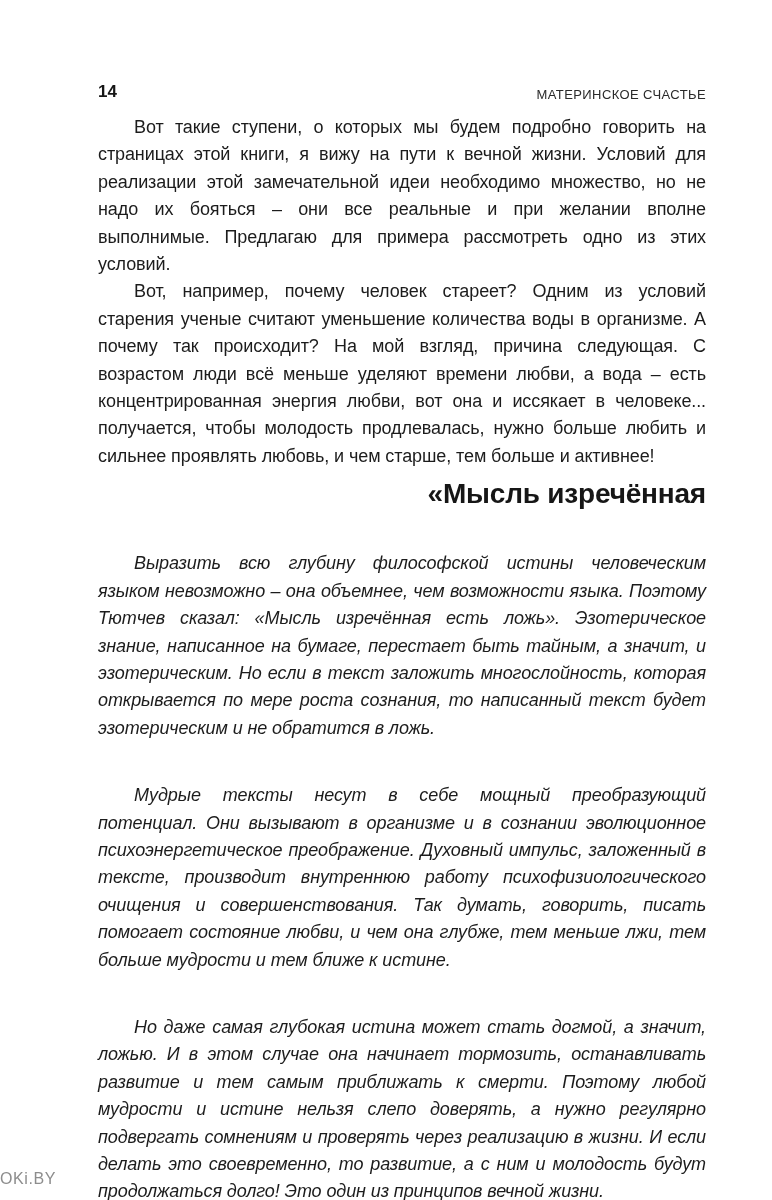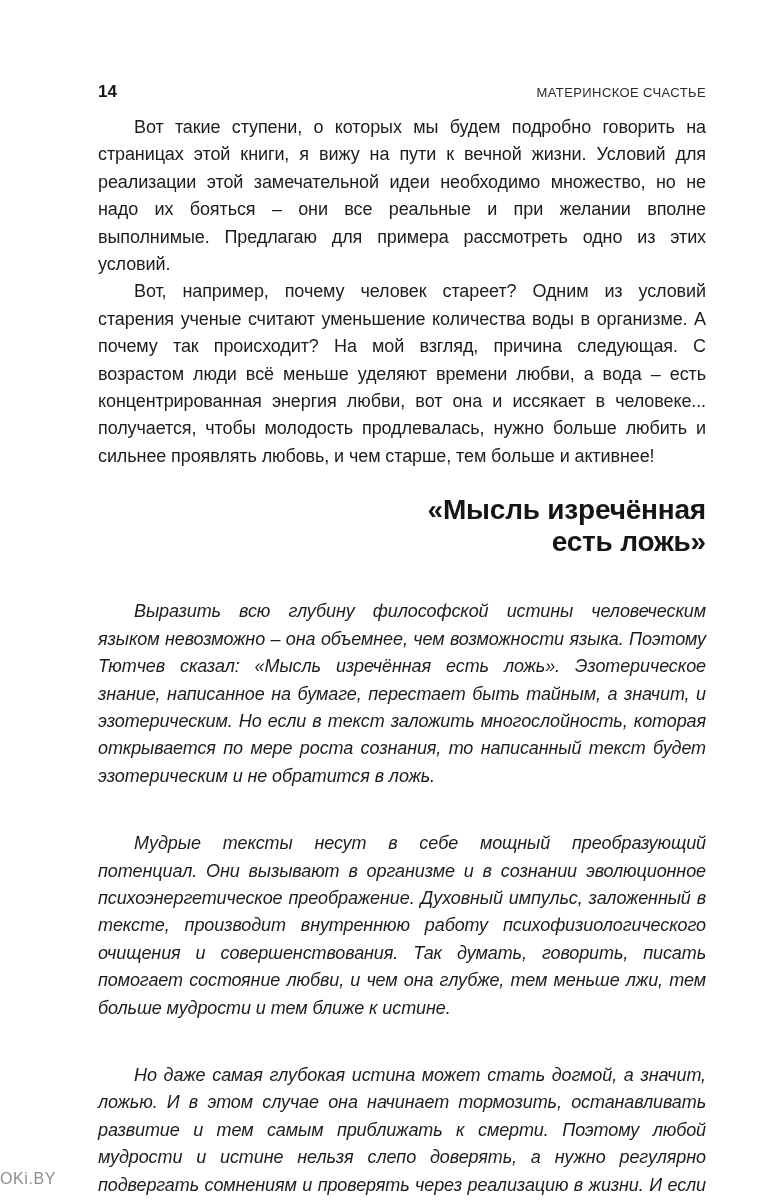--- a/index.html
+++ b/index.html
@@ -14,21 +14,21 @@
     color: #1c1c1c;
     overflow: hidden;
   }
   .running-head-row {
     position: absolute;
     left: 98px;
     top: 82px;
     width: 608px;
     display: flex;
     justify-content: space-between;
-    align-items: center;
+    align-items: flex-end;
   }
   .page-number {
     font-size: 17px;
     font-weight: bold;
     color: #161616;
   }
   .running-head {
     font-size: 13px;
     letter-spacing: 0.4px;
     color: #2a2a2a;
@@ -49,21 +49,21 @@
     letter-spacing: -0.1px;
   }
   p.par.indent { text-indent: 36px; }
   p.par.italic { font-style: italic; margin-top: 40px; }
   h2.section-heading {
     text-align: right;
     font-size: 28px;
     line-height: 32px;
     font-weight: bold;
     color: #161616;
-    margin-top: 24px;
+    margin-top: 8px;
     margin-bottom: 14px;
     letter-spacing: -0.2px;
   }
   .watermark {
     position: absolute;
     left: 0;
     top: 1170px;
     width: 100%;
     font-size: 16px;
     letter-spacing: 0.6px;
@@ -82,21 +82,20 @@
 
   <div class="text-block">
 
 
     <p class="par indent">Вот такие ступени, о которых мы будем подробно говорить на страницах этой книги, я вижу на пути к вечной жизни. Условий для реализации этой замечательной идеи необходимо множество, но не надо их бояться – они все реальные и при желании вполне выполнимые. Предлагаю для примера рассмотреть одно из этих условий.</p>
 
     <p class="par indent">Вот, например, почему человек стареет? Одним из условий старения ученые считают уменьшение количества воды в организме. А почему так происходит? На мой взгляд, причина следующая. С возрастом люди всё меньше уделяют времени любви, а вода – есть концентрированная энергия любви, вот она и иссякает в человеке... получается, чтобы молодость продлевалась, нужно больше любить и сильнее проявлять любовь, и чем старше, тем больше и активнее!</p>
 
     <h2 class="section-heading">
       <span>«Мысль изречённая</span><br>
-      <span>есть ложь»</span>
     </h2>
 
     <p class="par indent italic">Выразить всю глубину философской истины человеческим языком невозможно – она объемнее, чем возможности языка. Поэтому Тютчев сказал: «Мысль изречённая есть ложь». Эзотерическое знание, написанное на бумаге, перестает быть тайным, а значит, и эзотерическим. Но если в текст заложить многослойность, которая открывается по мере роста сознания, то написанный текст будет эзотерическим и не обратится в ложь.</p>
 
     <p class="par indent italic">Мудрые тексты несут в себе мощный преобразующий потенциал. Они вызывают в организме и в сознании эволюционное психоэнергетическое преображение. Духовный импульс, заложенный в тексте, производит внутреннюю работу психофизиологического очищения и совершенствования. Так думать, говорить, писать помогает состояние любви, и чем она глубже, тем меньше лжи, тем больше мудрости и тем ближе к истине.</p>
 
     <p class="par indent italic">Но даже самая глубокая истина может стать догмой, а значит, ложью. И в этом случае она начинает тормозить, останавливать развитие и тем самым приближать к смерти. Поэтому любой мудрости и истине нельзя слепо доверять, а нужно регулярно подвергать сомнениям и проверять через реализацию в жизни. И если делать это своевременно, то развитие, а с ним и молодость будут продолжаться долго! Это один из принципов вечной жизни.</p>
 
   </div>
 

